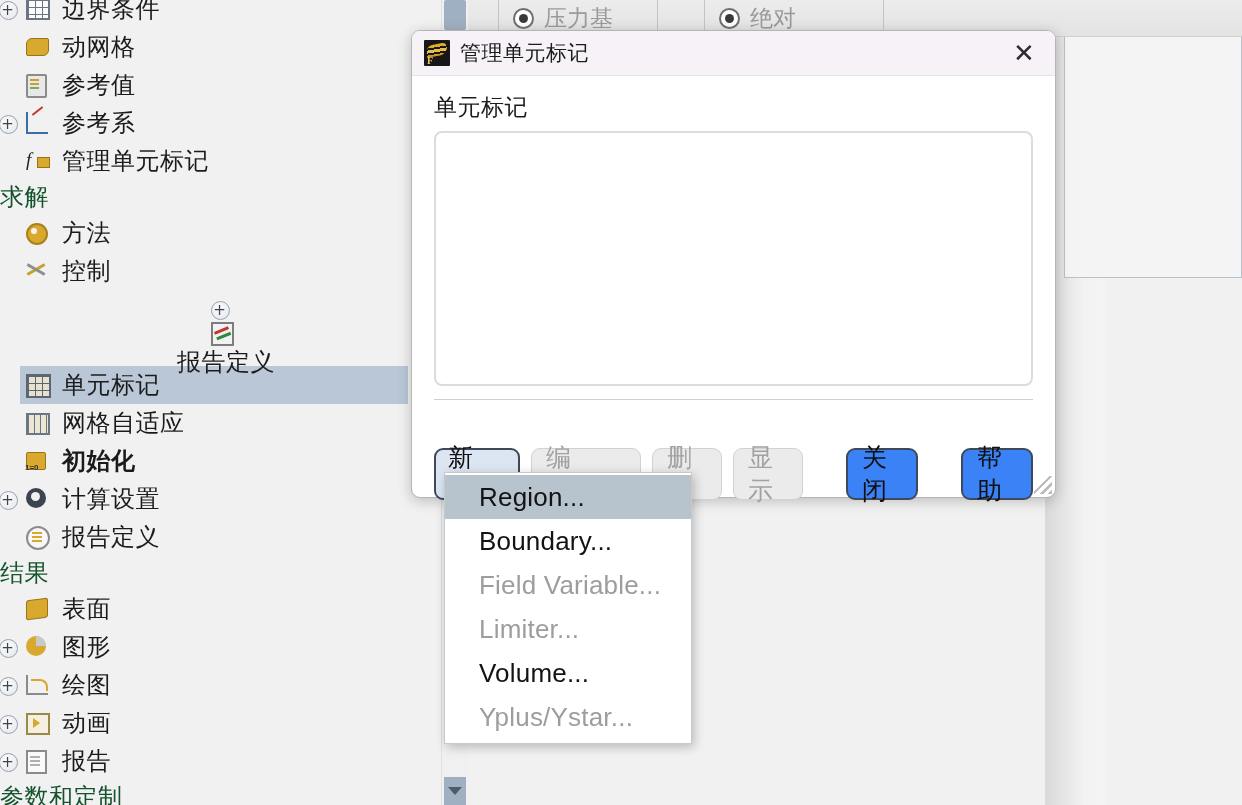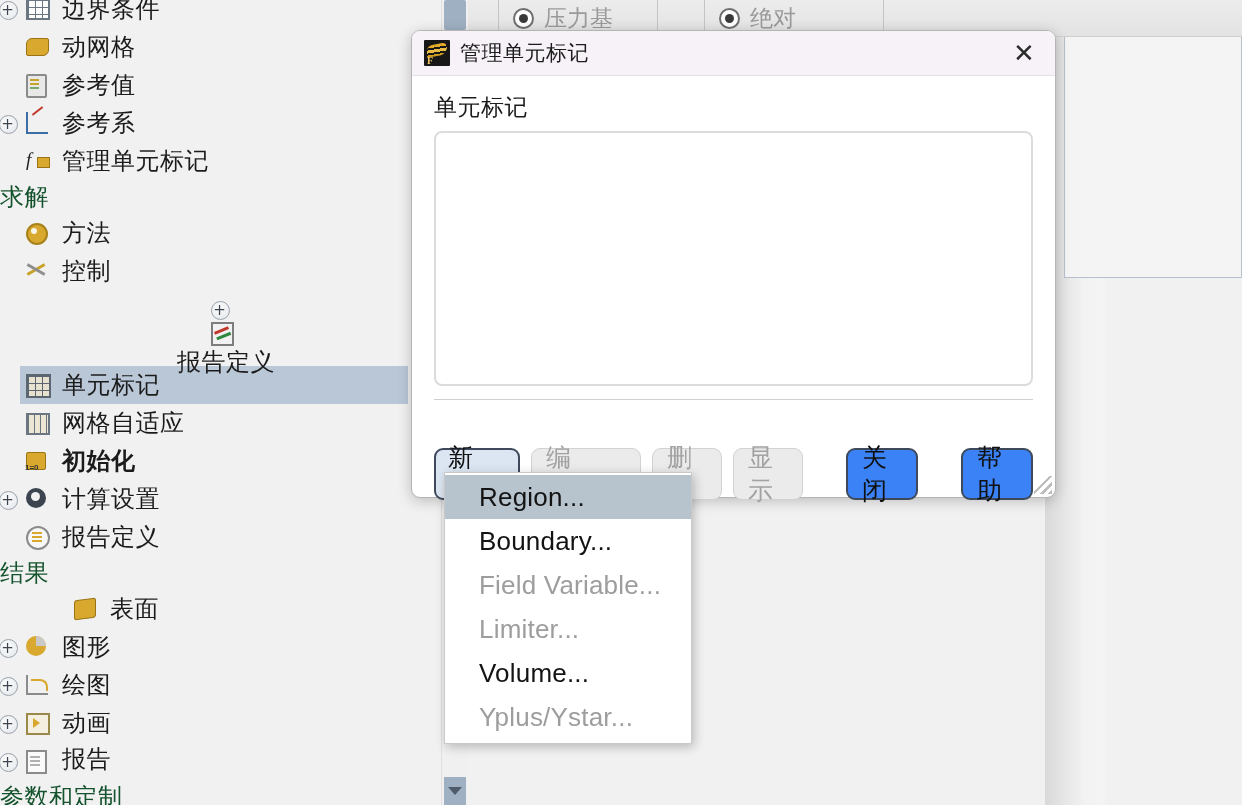--- a/index.html
+++ b/index.html
@@ -505,21 +505,21 @@
     <div class="tree-row" style="position: absolute; left: 0px; top: 518px; width: 444px;">
       <span class="expander" style="position: relative; z-index: 2;"></span>
       <span class="ticon" style="position: relative; z-index: 2;">
         <span class="ic ic-run"></span>
       </span>
       <span class="tlabel" style="position: relative; z-index: 2;">报告定义</span>
     </div>
     <div class="tree-header" style="position: absolute; left: 0px; top: 556px; width: 444px;">
       <span>结果</span>
     </div>
-    <div class="tree-row" style="position: absolute; left: 0px; top: 590px; width: 444px; margin-left: 48px;">
+    <div class="tree-row" style="position: absolute; left: 0px; top: 590px; width: 444px;">
       <span class="expander" style="position: relative; z-index: 2;"></span>
       <span class="ticon" style="position: relative; z-index: 2;">
         <span class="ic ic-surf"></span>
       </span>
       <span class="tlabel" style="position: relative; z-index: 2;">表面</span>
     </div>
     <div class="tree-row" style="position: absolute; left: 0px; top: 628px; width: 444px;">
       <span class="expander has" style="position: relative; z-index: 2;"></span>
       <span class="ticon" style="position: relative; z-index: 2;">
         <span class="ic ic-pie"></span>
@@ -533,21 +533,21 @@
       </span>
       <span class="tlabel" style="position: relative; z-index: 2;">绘图</span>
     </div>
     <div class="tree-row" style="position: absolute; left: 0px; top: 704px; width: 444px;">
       <span class="expander has" style="position: relative; z-index: 2;"></span>
       <span class="ticon" style="position: relative; z-index: 2;">
         <span class="ic ic-anim"></span>
       </span>
       <span class="tlabel" style="position: relative; z-index: 2;">动画</span>
     </div>
-    <div class="tree-row" style="position: absolute; left: 0px; top: 742px; width: 444px; font-family: Liberation Mono, monospace;">
+    <div class="tree-row" style="position: absolute; left: 0px; top: 742px; width: 444px;">
       <span class="expander has" style="position: relative; z-index: 2;"></span>
       <span class="ticon" style="position: relative; z-index: 2;">
         <span class="ic ic-doc"></span>
       </span>
       <span class="tlabel" style="position: relative; z-index: 2;">报告</span>
     </div>
     <div class="tree-header" style="position: absolute; left: 0px; top: 780px; width: 444px;">
       <span>参数和定制</span>
     </div>
   </div>

